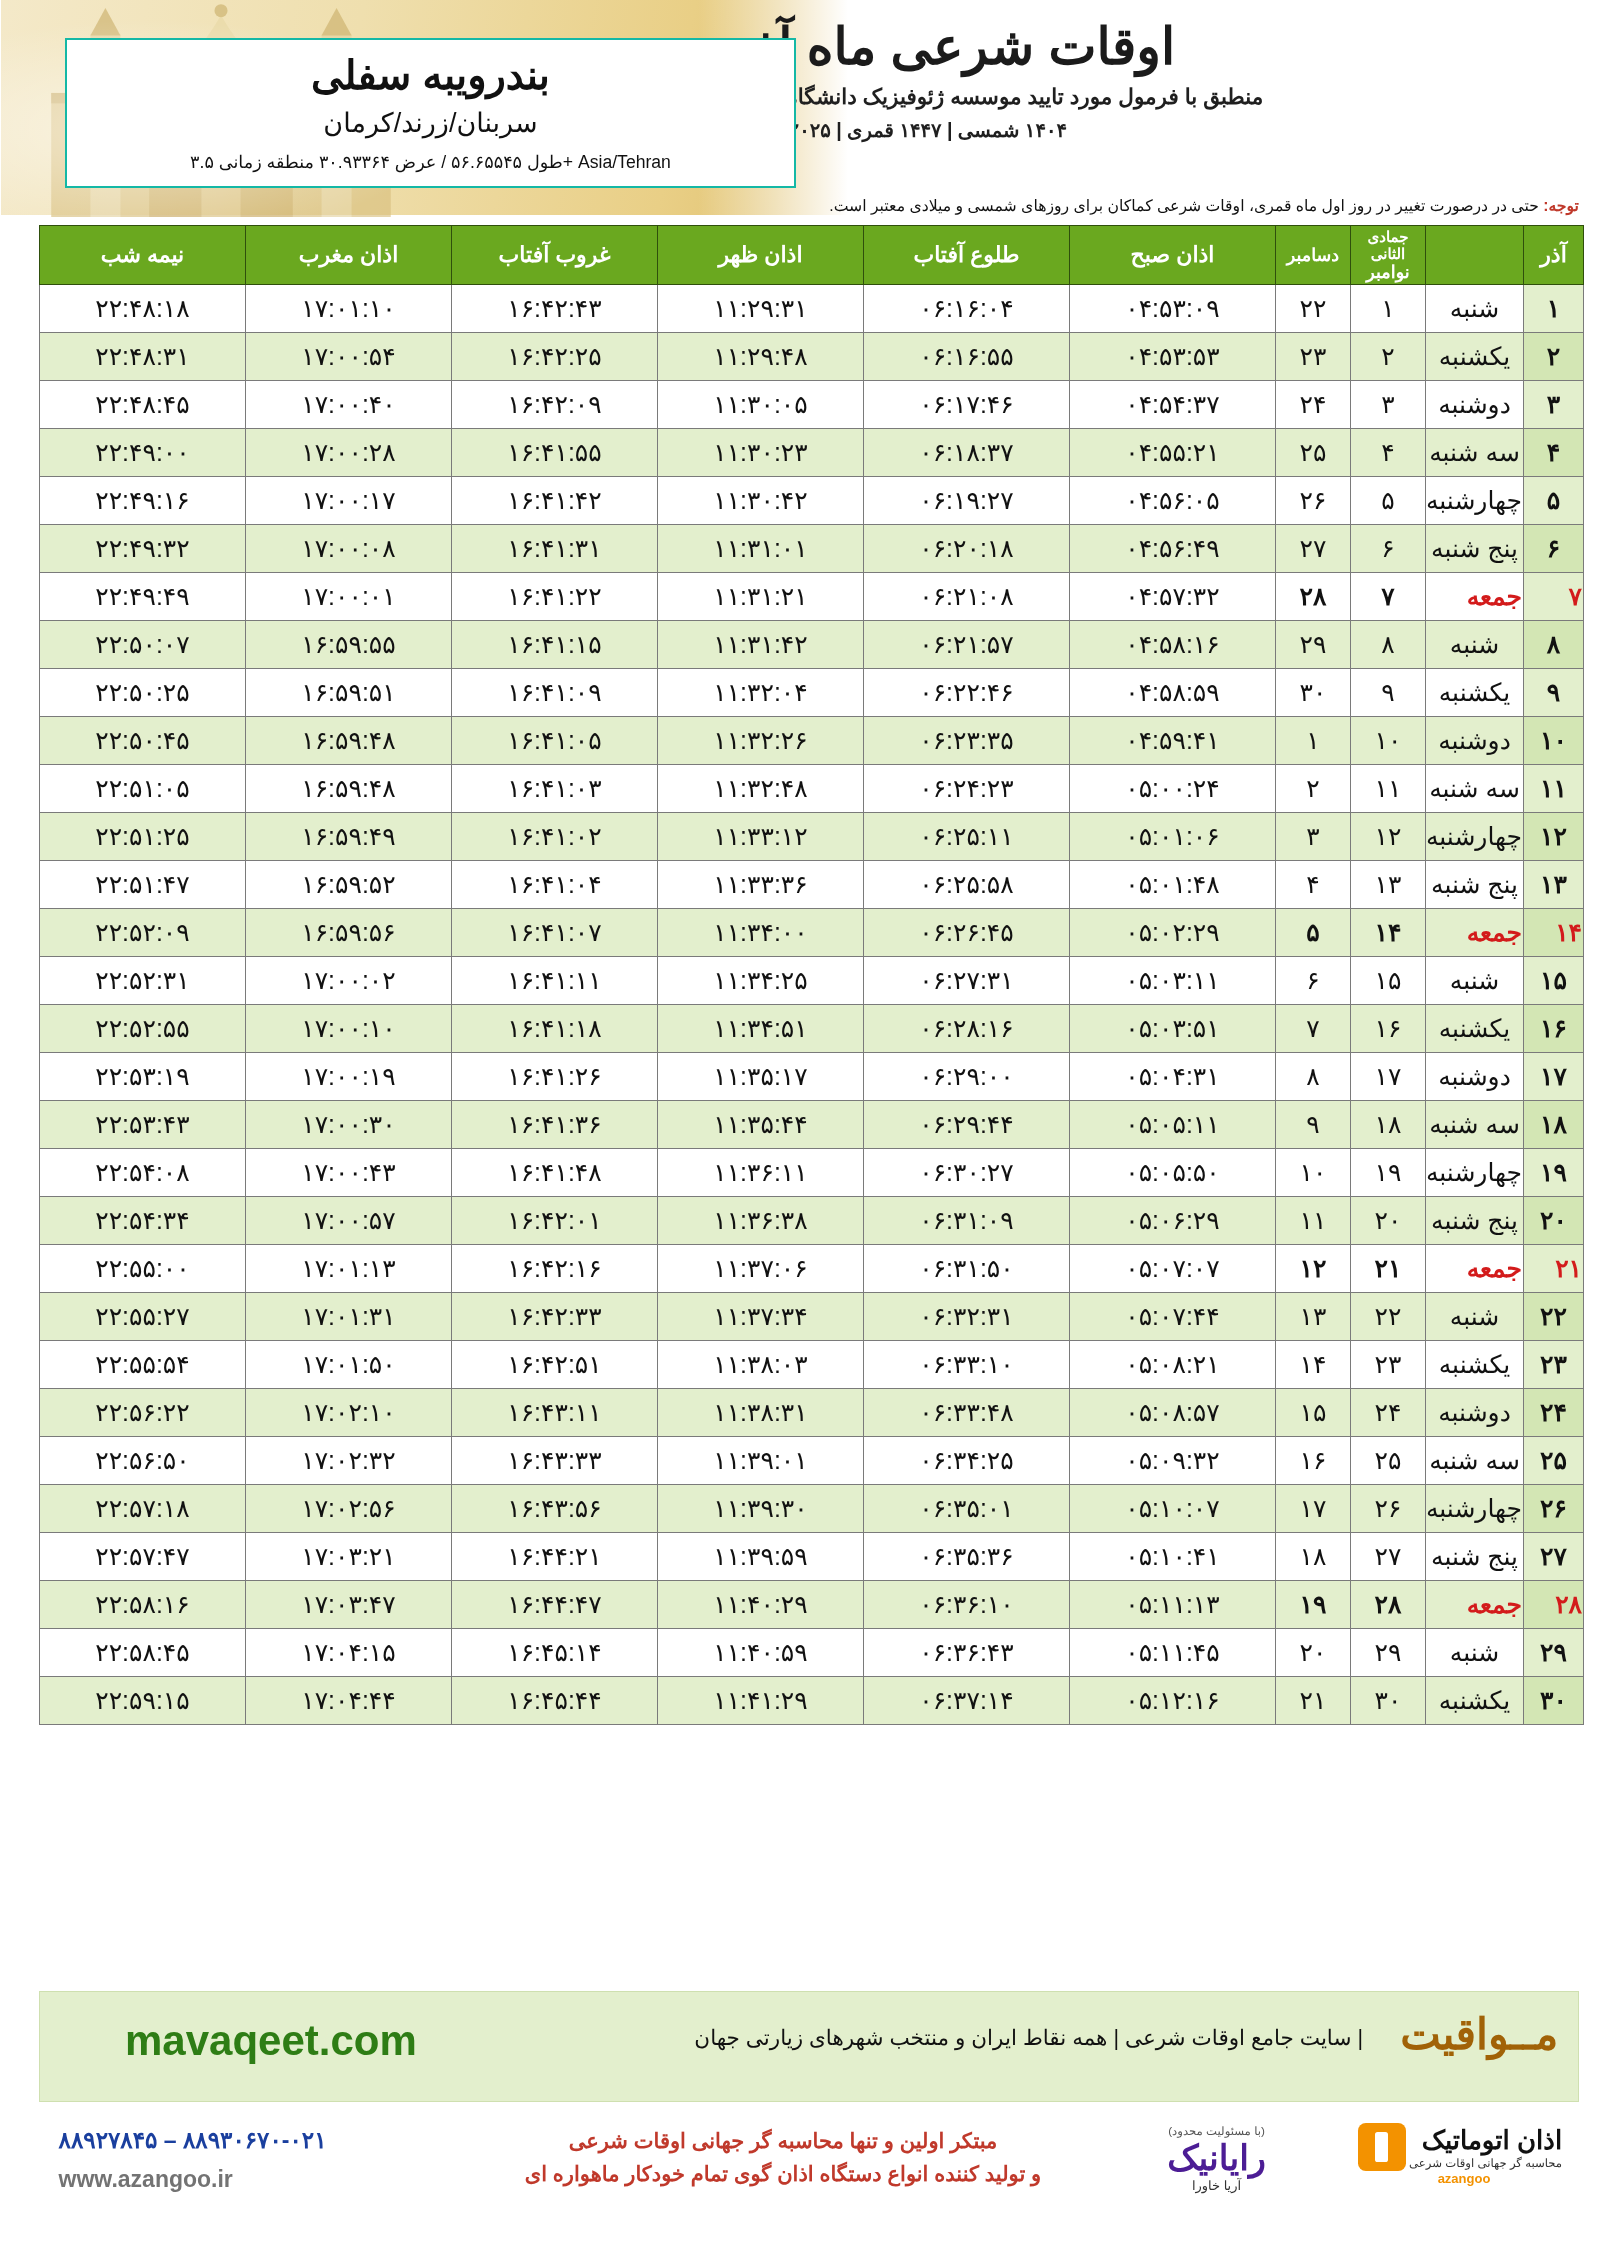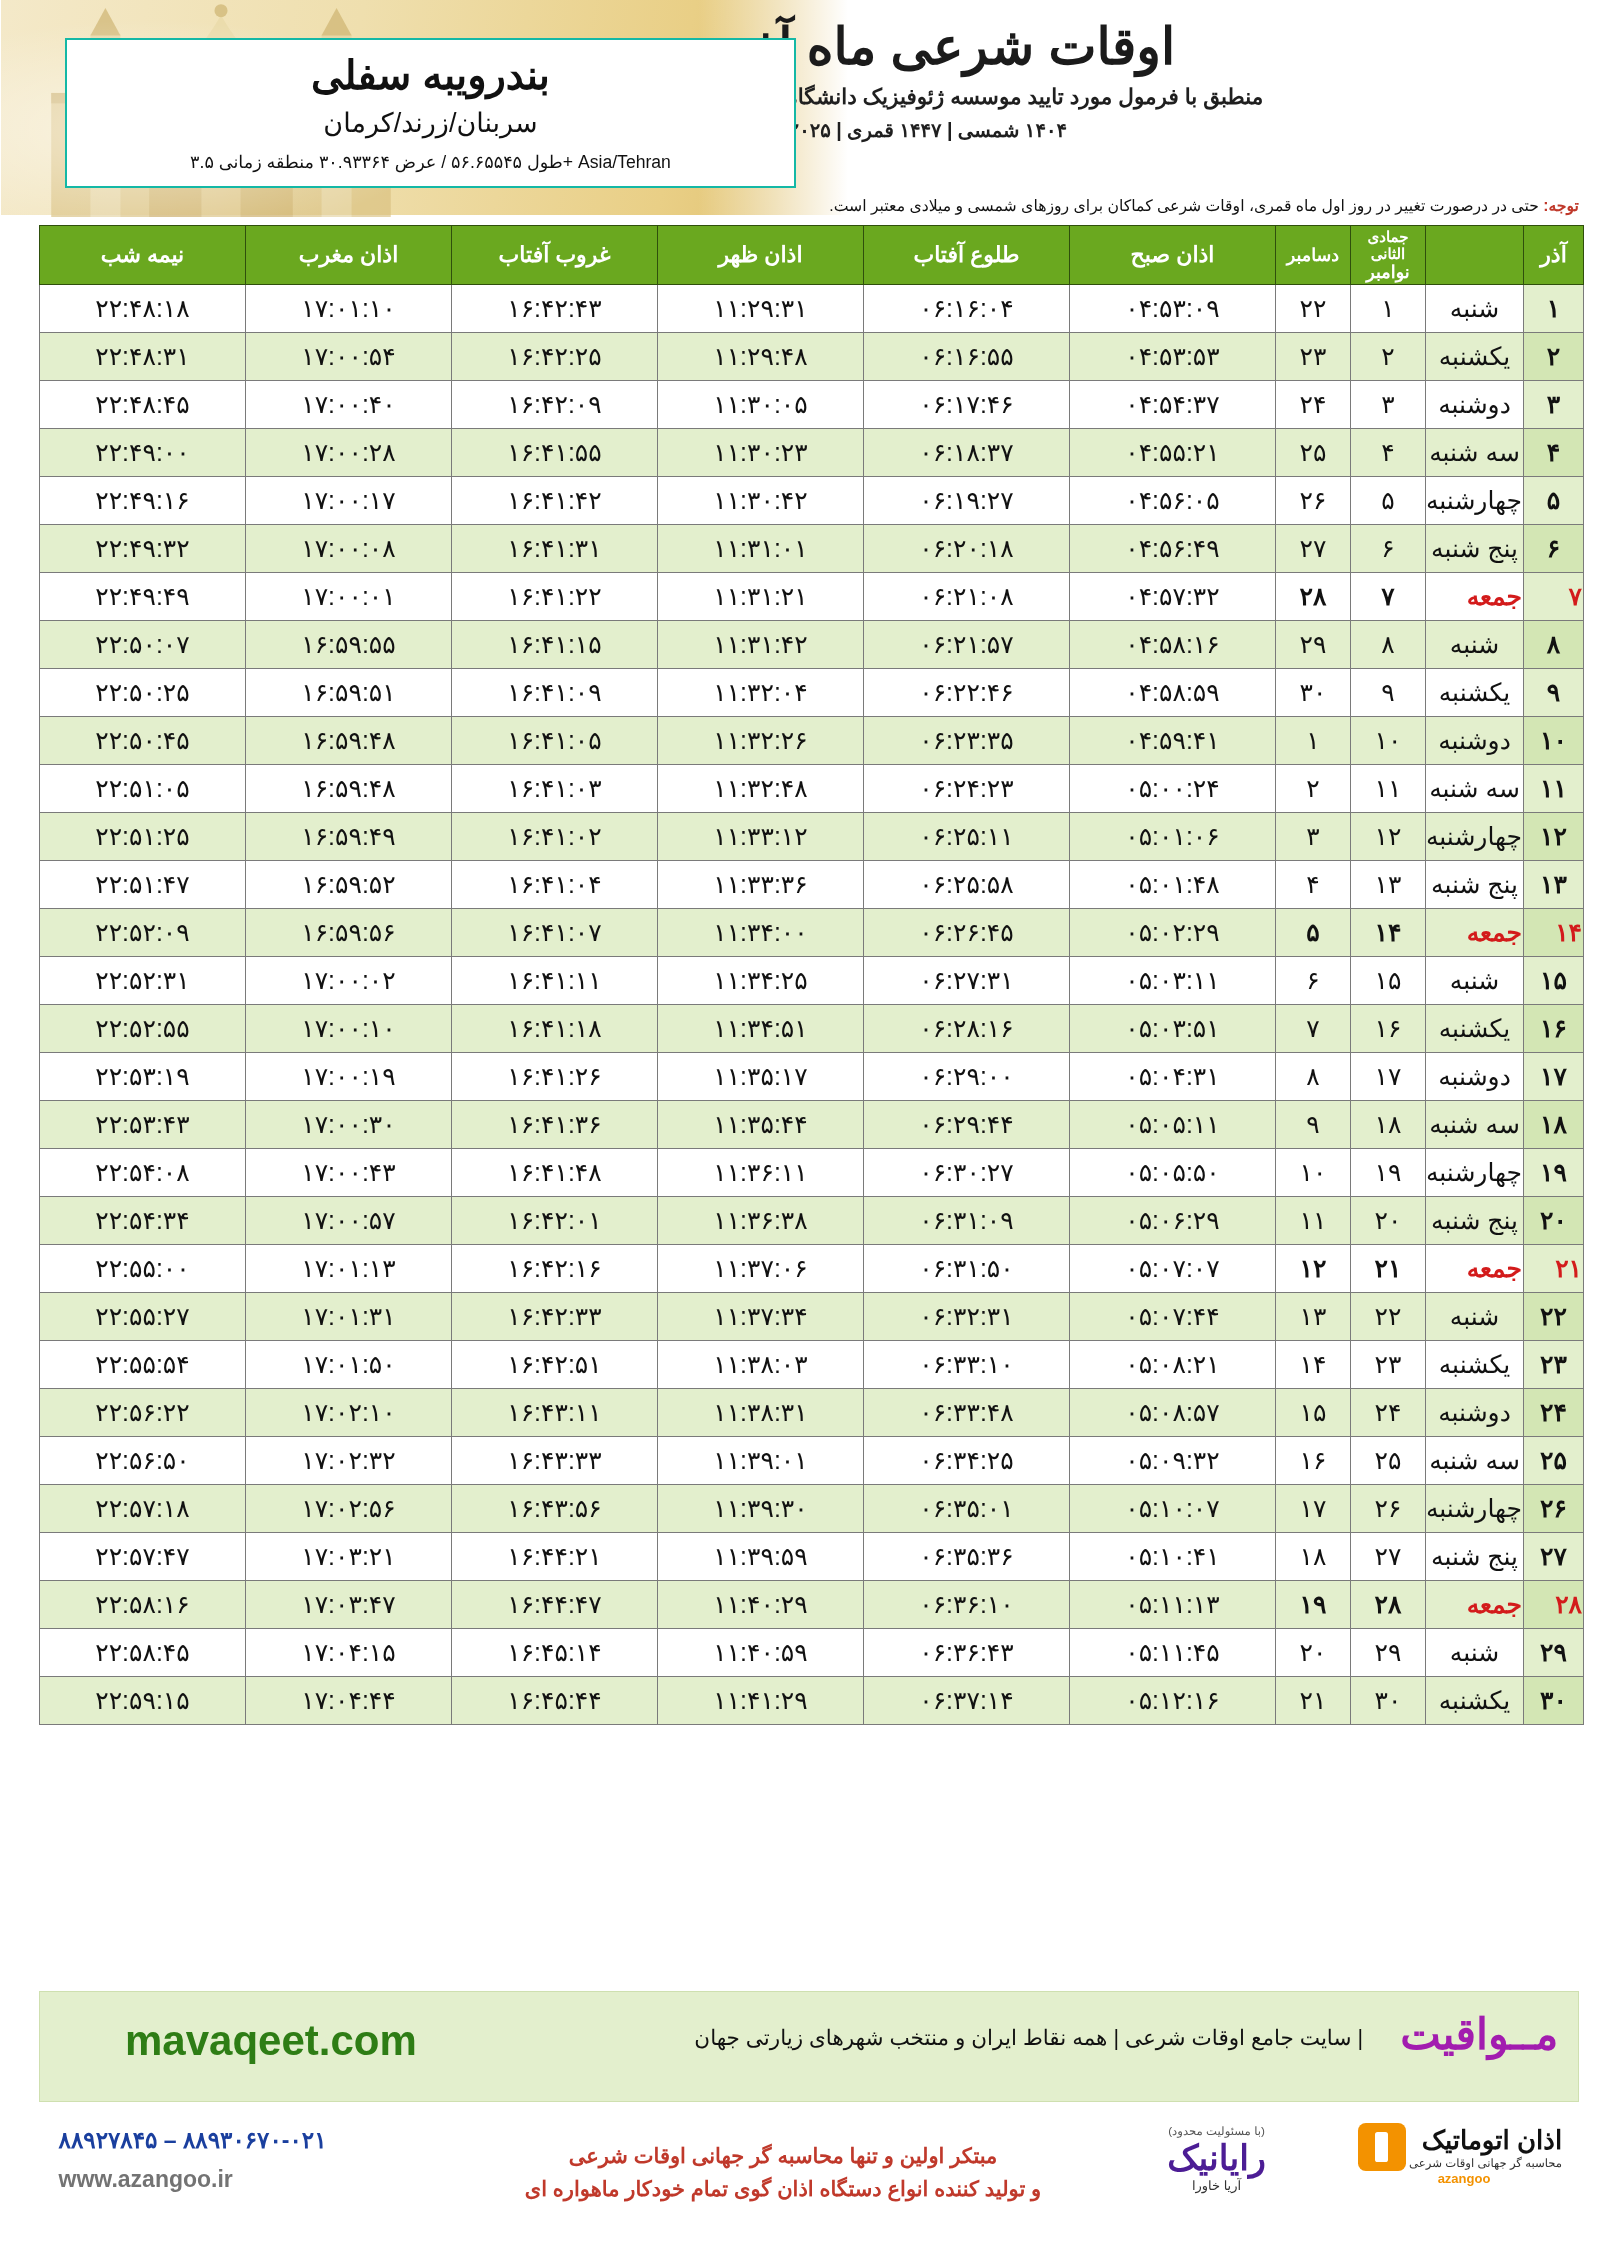--- a/index.html
+++ b/index.html
@@ -83,40 +83,40 @@
   .th-azar{font-size:25px;}
   .th-stack{line-height:1.15;}
   .th-stack .l1{font-size:15px;display:block;}
   .th-stack .l2{font-size:17.6px;display:block;}
   
   .footer-green{
     position:absolute;left:39px;top:1991px;width:1540px;height:111px;
     background:#e3efcd;border:1.3px solid #cfe0b0;box-sizing:border-box;
   }
   .mavaqeet-fa{
-    position:absolute;right:19.6px;top:17px;font-size:43px;font-weight:bold;color:#a21caf;
+    position:absolute;right:19.6px;top:17px;font-size:43px;font-weight:bold;color:#a16207;
   }
   .mavaqeet-desc{
     position:absolute;right:215px;top:33px;font-size:21.5px;color:#111;
   }
   .mavaqeet-en{
     position:absolute;left:85px;top:25px;font-size:42px;font-weight:bold;color:#2e7d15;
     direction:ltr;
   }
   .footer-bottom{
     position:absolute;left:39px;top:2114px;width:1540px;height:111px;
   }
   .phones{
     position:absolute;left:19.6px;top:13px;font-size:23px;font-weight:bold;color:#1a3f9e;direction:ltr;
   }
   .website{
     position:absolute;left:19.6px;top:52px;font-size:23px;font-weight:bold;color:#737373;direction:ltr;
   }
   .slogan{
-    position:absolute;left:457px;top:26px;width:574px;text-align:center;
+    position:absolute;left:457px;top:11px;width:574px;text-align:center;
     font-size:21px;font-weight:bold;color:#c0392b;line-height:1.55;
   }
   .brand-rayaneek{
     position:absolute;left:1070px;top:10.4px;width:215px;height:78px;
     border:0;text-align:center;
   }
   .brand-rayaneek .r-top{font-size:11.7px;color:#555;}
   .brand-rayaneek .r-main{font-size:35px;font-weight:bold;color:#4c1d95;}
   .brand-rayaneek .r-sub{font-size:13px;color:#333;}
   .brand-azangoo{

